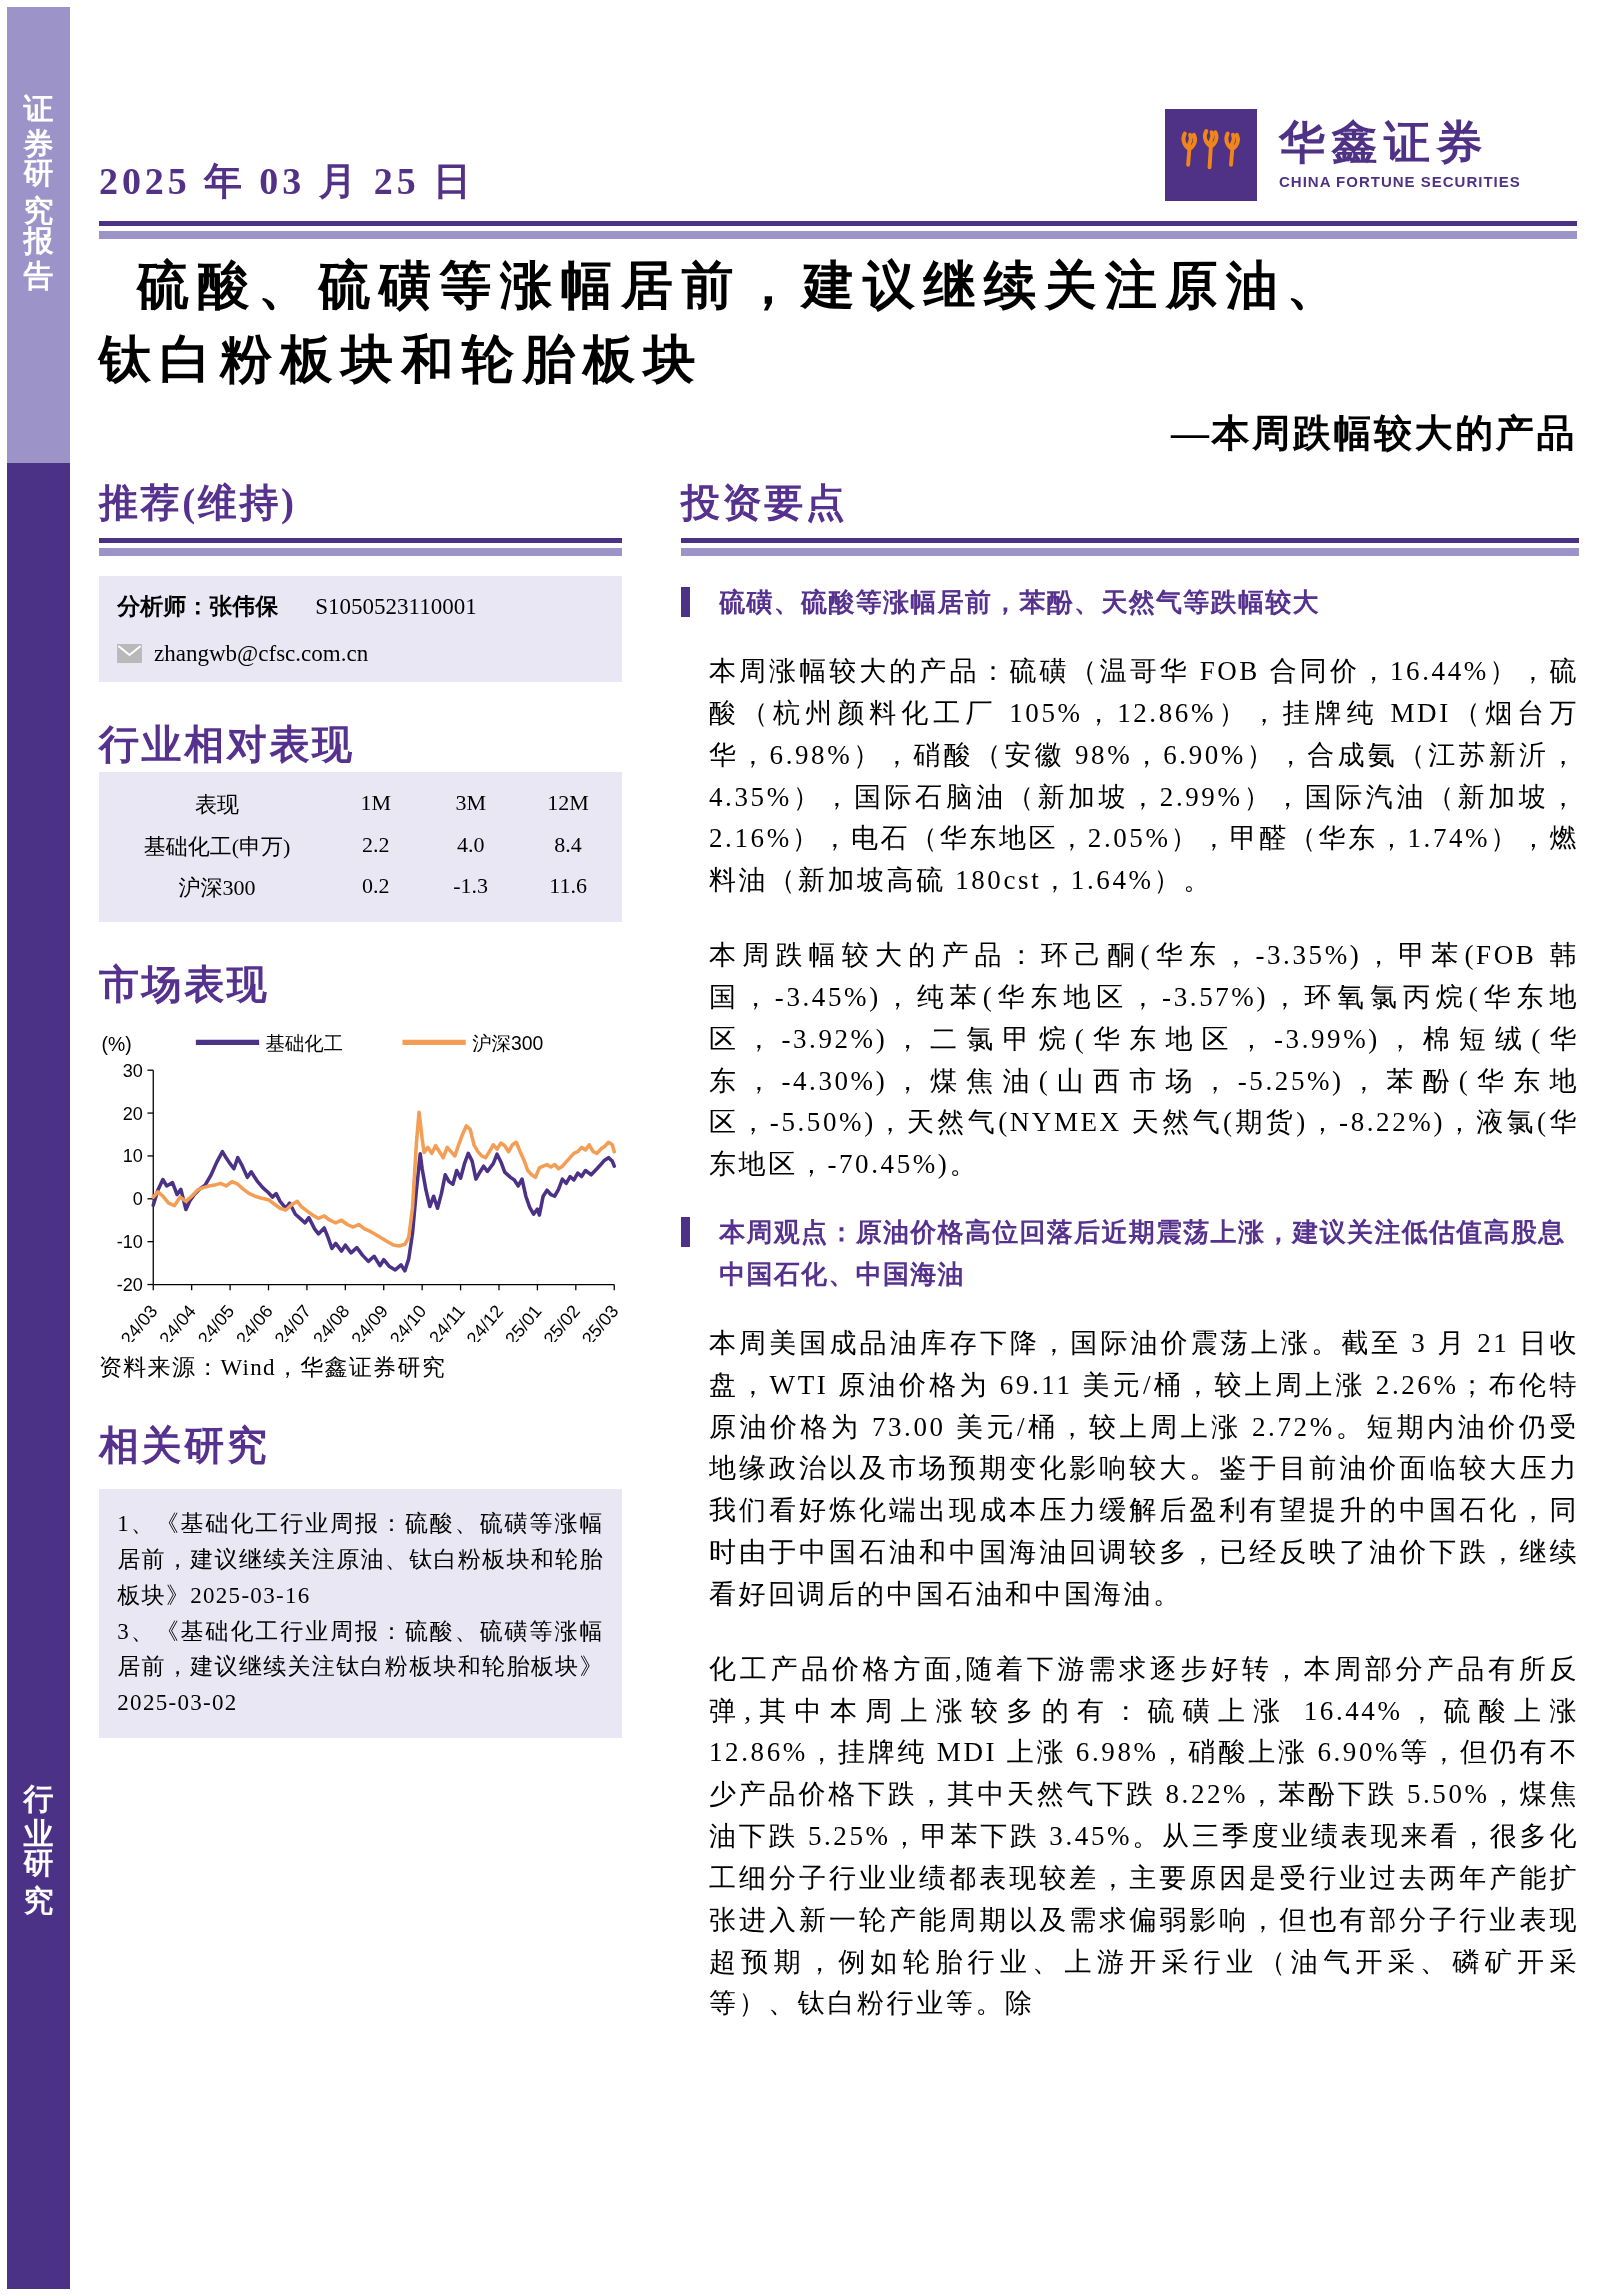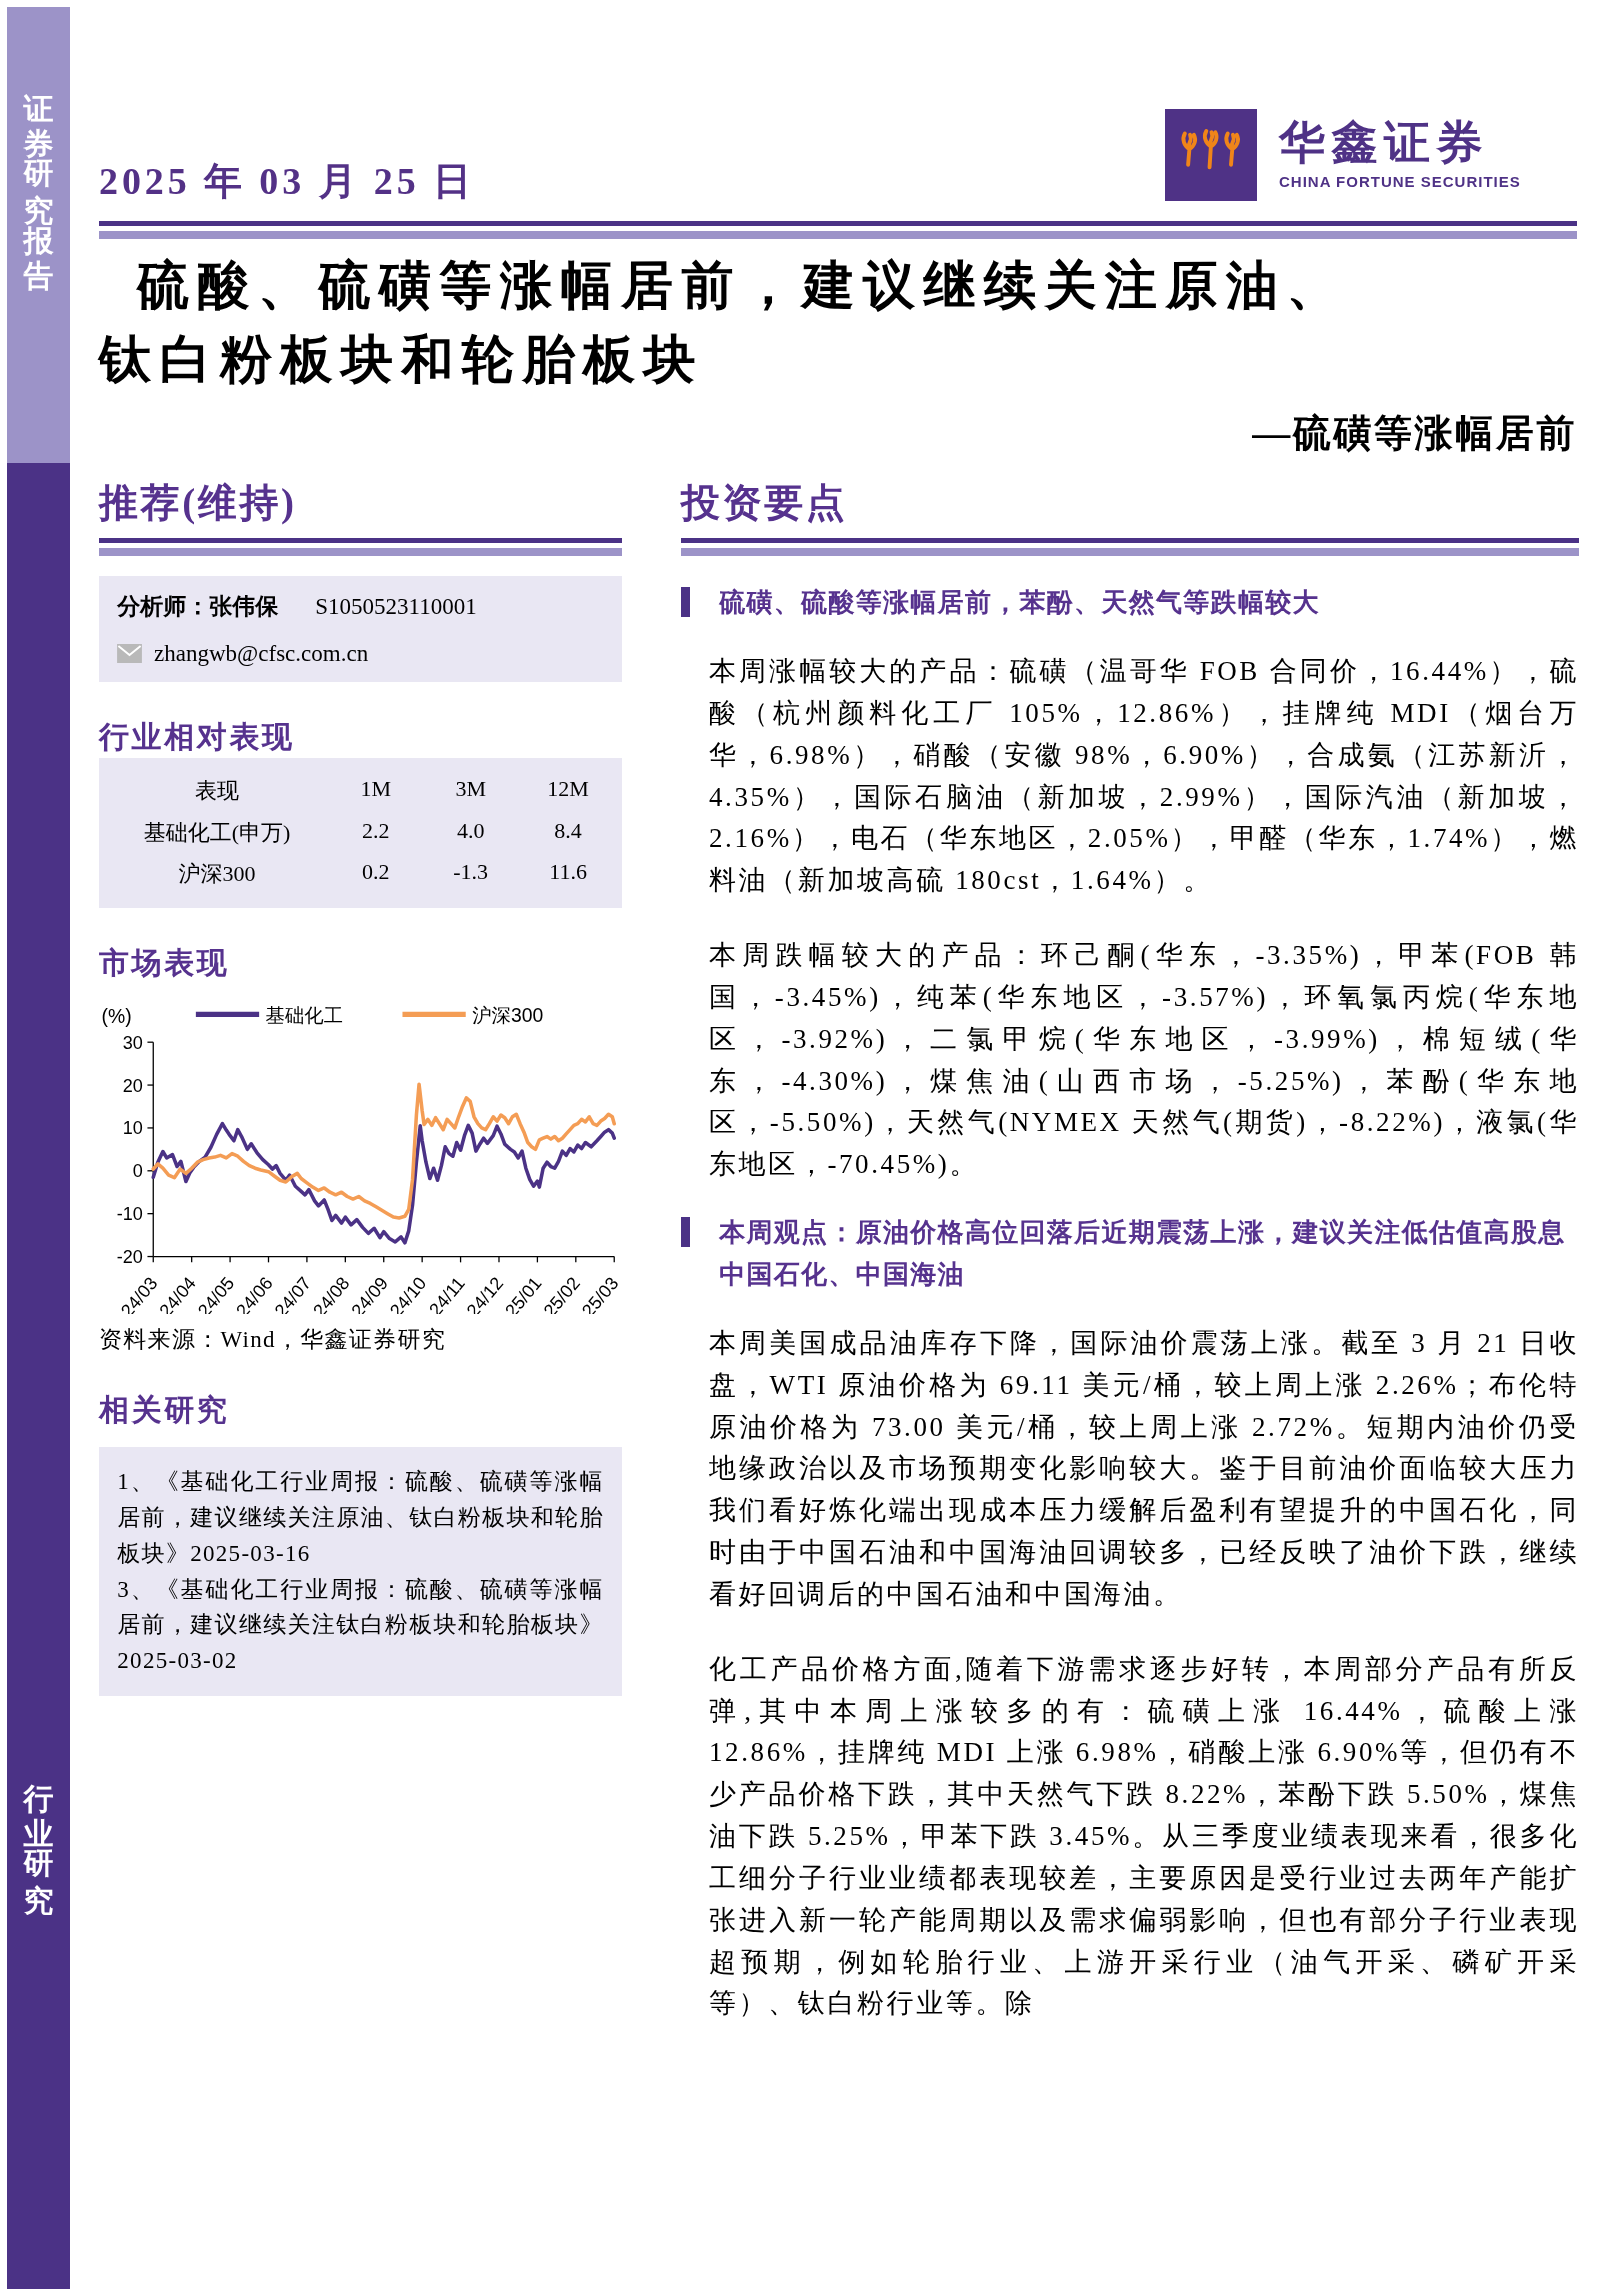--- a/index.html
+++ b/index.html
@@ -41,21 +41,21 @@
   .right-col{position:absolute; left:681px; top:479px; width:898px;}
 
   .col-head{font-size:39px; font-weight:bold; color:var(--purple-head); line-height:1.25; letter-spacing:2.6px;}
   .col-rule{margin-top:10.5px;}
 
   .analyst-box{margin-top:19.6px; background:var(--lavender); padding:15.7px 18.3px; font-size:23px; color:#000;}
   .an-l1{display:flex; align-items:baseline; gap:37px;}
   .an-name{font-weight:bold;}
   .an-l2{margin-top:18.3px; display:flex; align-items:center; gap:11.8px;}
 
-  .block-title{margin-top:35px; font-size:30px; font-weight:bold; color:var(--purple-head); letter-spacing:2.6px;}
+  .block-title{margin-top:35px; font-size:40px; font-weight:bold; color:var(--purple-head); letter-spacing:2.6px;}
 
   .perf-table{background:var(--lavender); padding:11.8px 5.2px 13px 5.2px; font-size:22px;}
   .pt-row{display:grid; grid-template-columns:44% 18% 19% 19%; padding:5.9px 0; text-align:center;}
 
   .chart-wrap{margin-top:13px;}
   .source{margin-top:7.9px; font-size:23px; letter-spacing:1.3px;}
 
   .related-box{margin-top:15.7px; background:var(--lavender); padding:17px 18.3px; font-size:23px; line-height:1.56; text-align:justify; letter-spacing:1.3px;}
 
   .section-head{display:flex; margin-top:26px;}
@@ -99,21 +99,21 @@
   <div class="rule top-rule">
     <div class="dark"></div>
       <div class="gap"></div>
       <div class="light"></div>
   </div>
 
   <div class="title">
     <div class="l1">硫酸、硫磺等涨幅居前，建议继续关注原油、</div>
     <div class="l2">钛白粉板块和轮胎板块</div>
   </div>
-  <div class="subtitle">—硫磺等涨幅居前</div>
+  <div class="subtitle">—本周跌幅较大的产品</div>
 
   <div class="left-col">
     <div class="col-head">推荐(维持)</div>
     <div class="rule col-rule">
       <div class="dark"></div>
         <div class="gap"></div>
         <div class="light"></div>
     </div>
 
     <div class="analyst-box">

